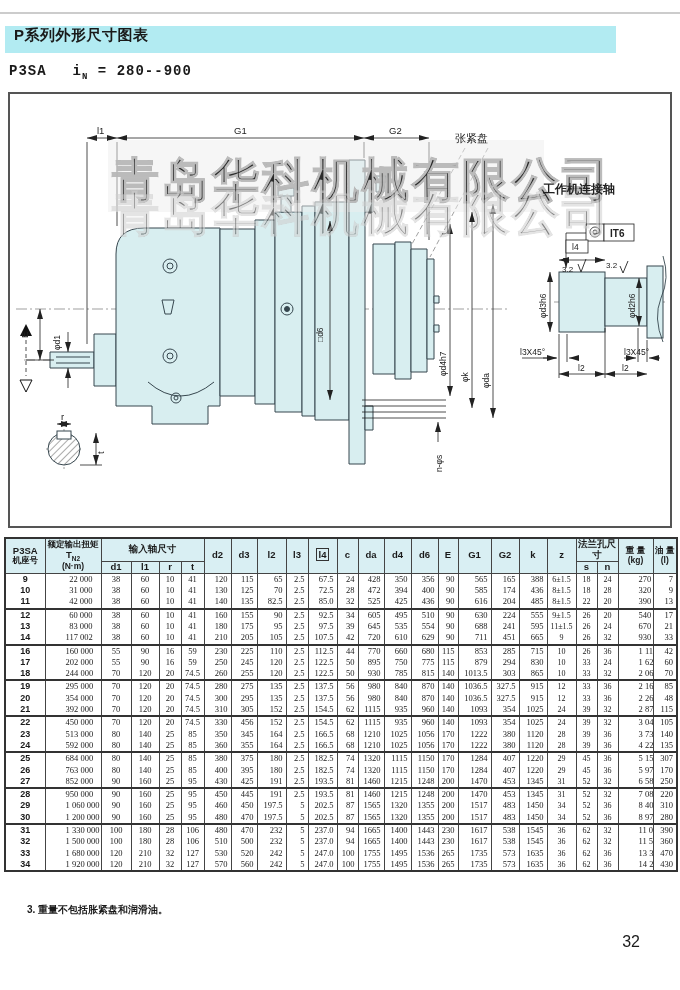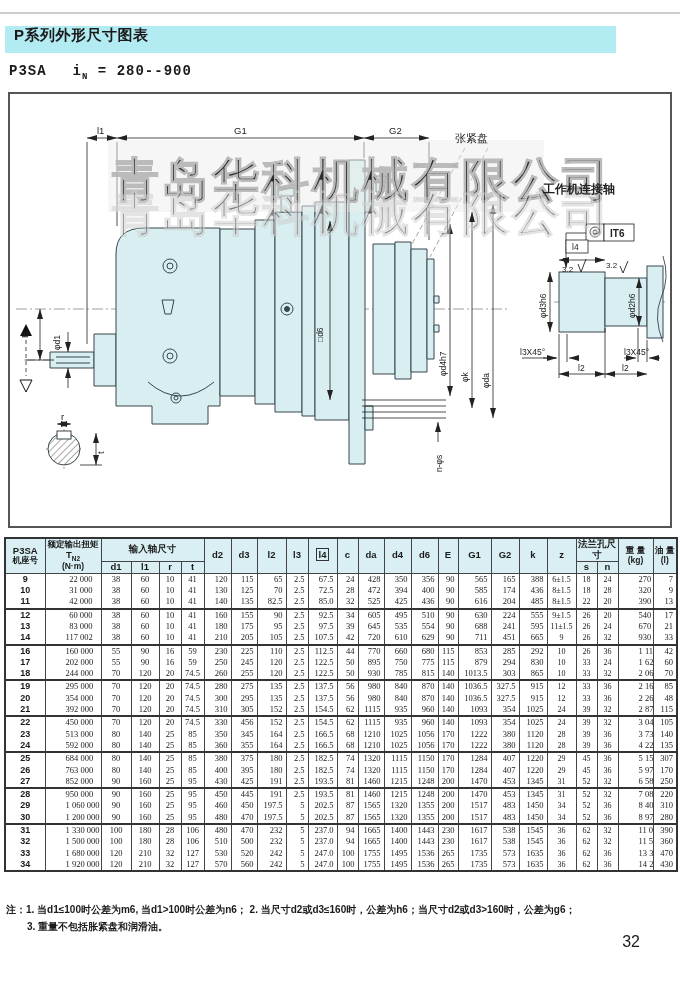--- a/index.html
+++ b/index.html
@@ -457,21 +457,21 @@
           <td class="c8">110</td>
           <td class="c9">2.5</td>
           <td class="c10">112.5</td>
           <td class="c11">44</td>
           <td class="c12">770</td>
           <td class="c13">660</td>
           <td class="c14">680</td>
           <td class="c15">115</td>
           <td class="c16">853</td>
           <td class="c17">285</td>
-          <td class="c18">292</td>
+          <td class="c18">715</td>
           <td class="c19">10</td>
           <td class="c20">26</td>
           <td class="c21">36</td>
           <td class="c22">1 115</td>
           <td class="c23">42</td>
         </tr>
         <tr>
           <td class="c0">17</td>
           <td class="c1">202 000</td>
           <td class="c2">55</td>
@@ -936,18 +936,17 @@
           <td class="c19">36</td>
           <td class="c20">62</td>
           <td class="c21">36</td>
           <td class="c22">14 200</td>
           <td class="c23">430</td>
         </tr>
       </tbody>
   </table>
 
   <div class="notes">
-    <div><span>注：</span><span>1. 当d1≤100时公差为m6, 当d1&gt;100时公差为n6；  2. 当尺寸d2或d3≤160时，公差为h6；当尺寸d2或d3&gt;160时，公差为g6；</span></div>
     <div class="ind">3. 重量不包括胀紧盘和润滑油。</div>
   </div>
 
   <div class="pagenum">32</div>
 </div>
 
 </body></html>

